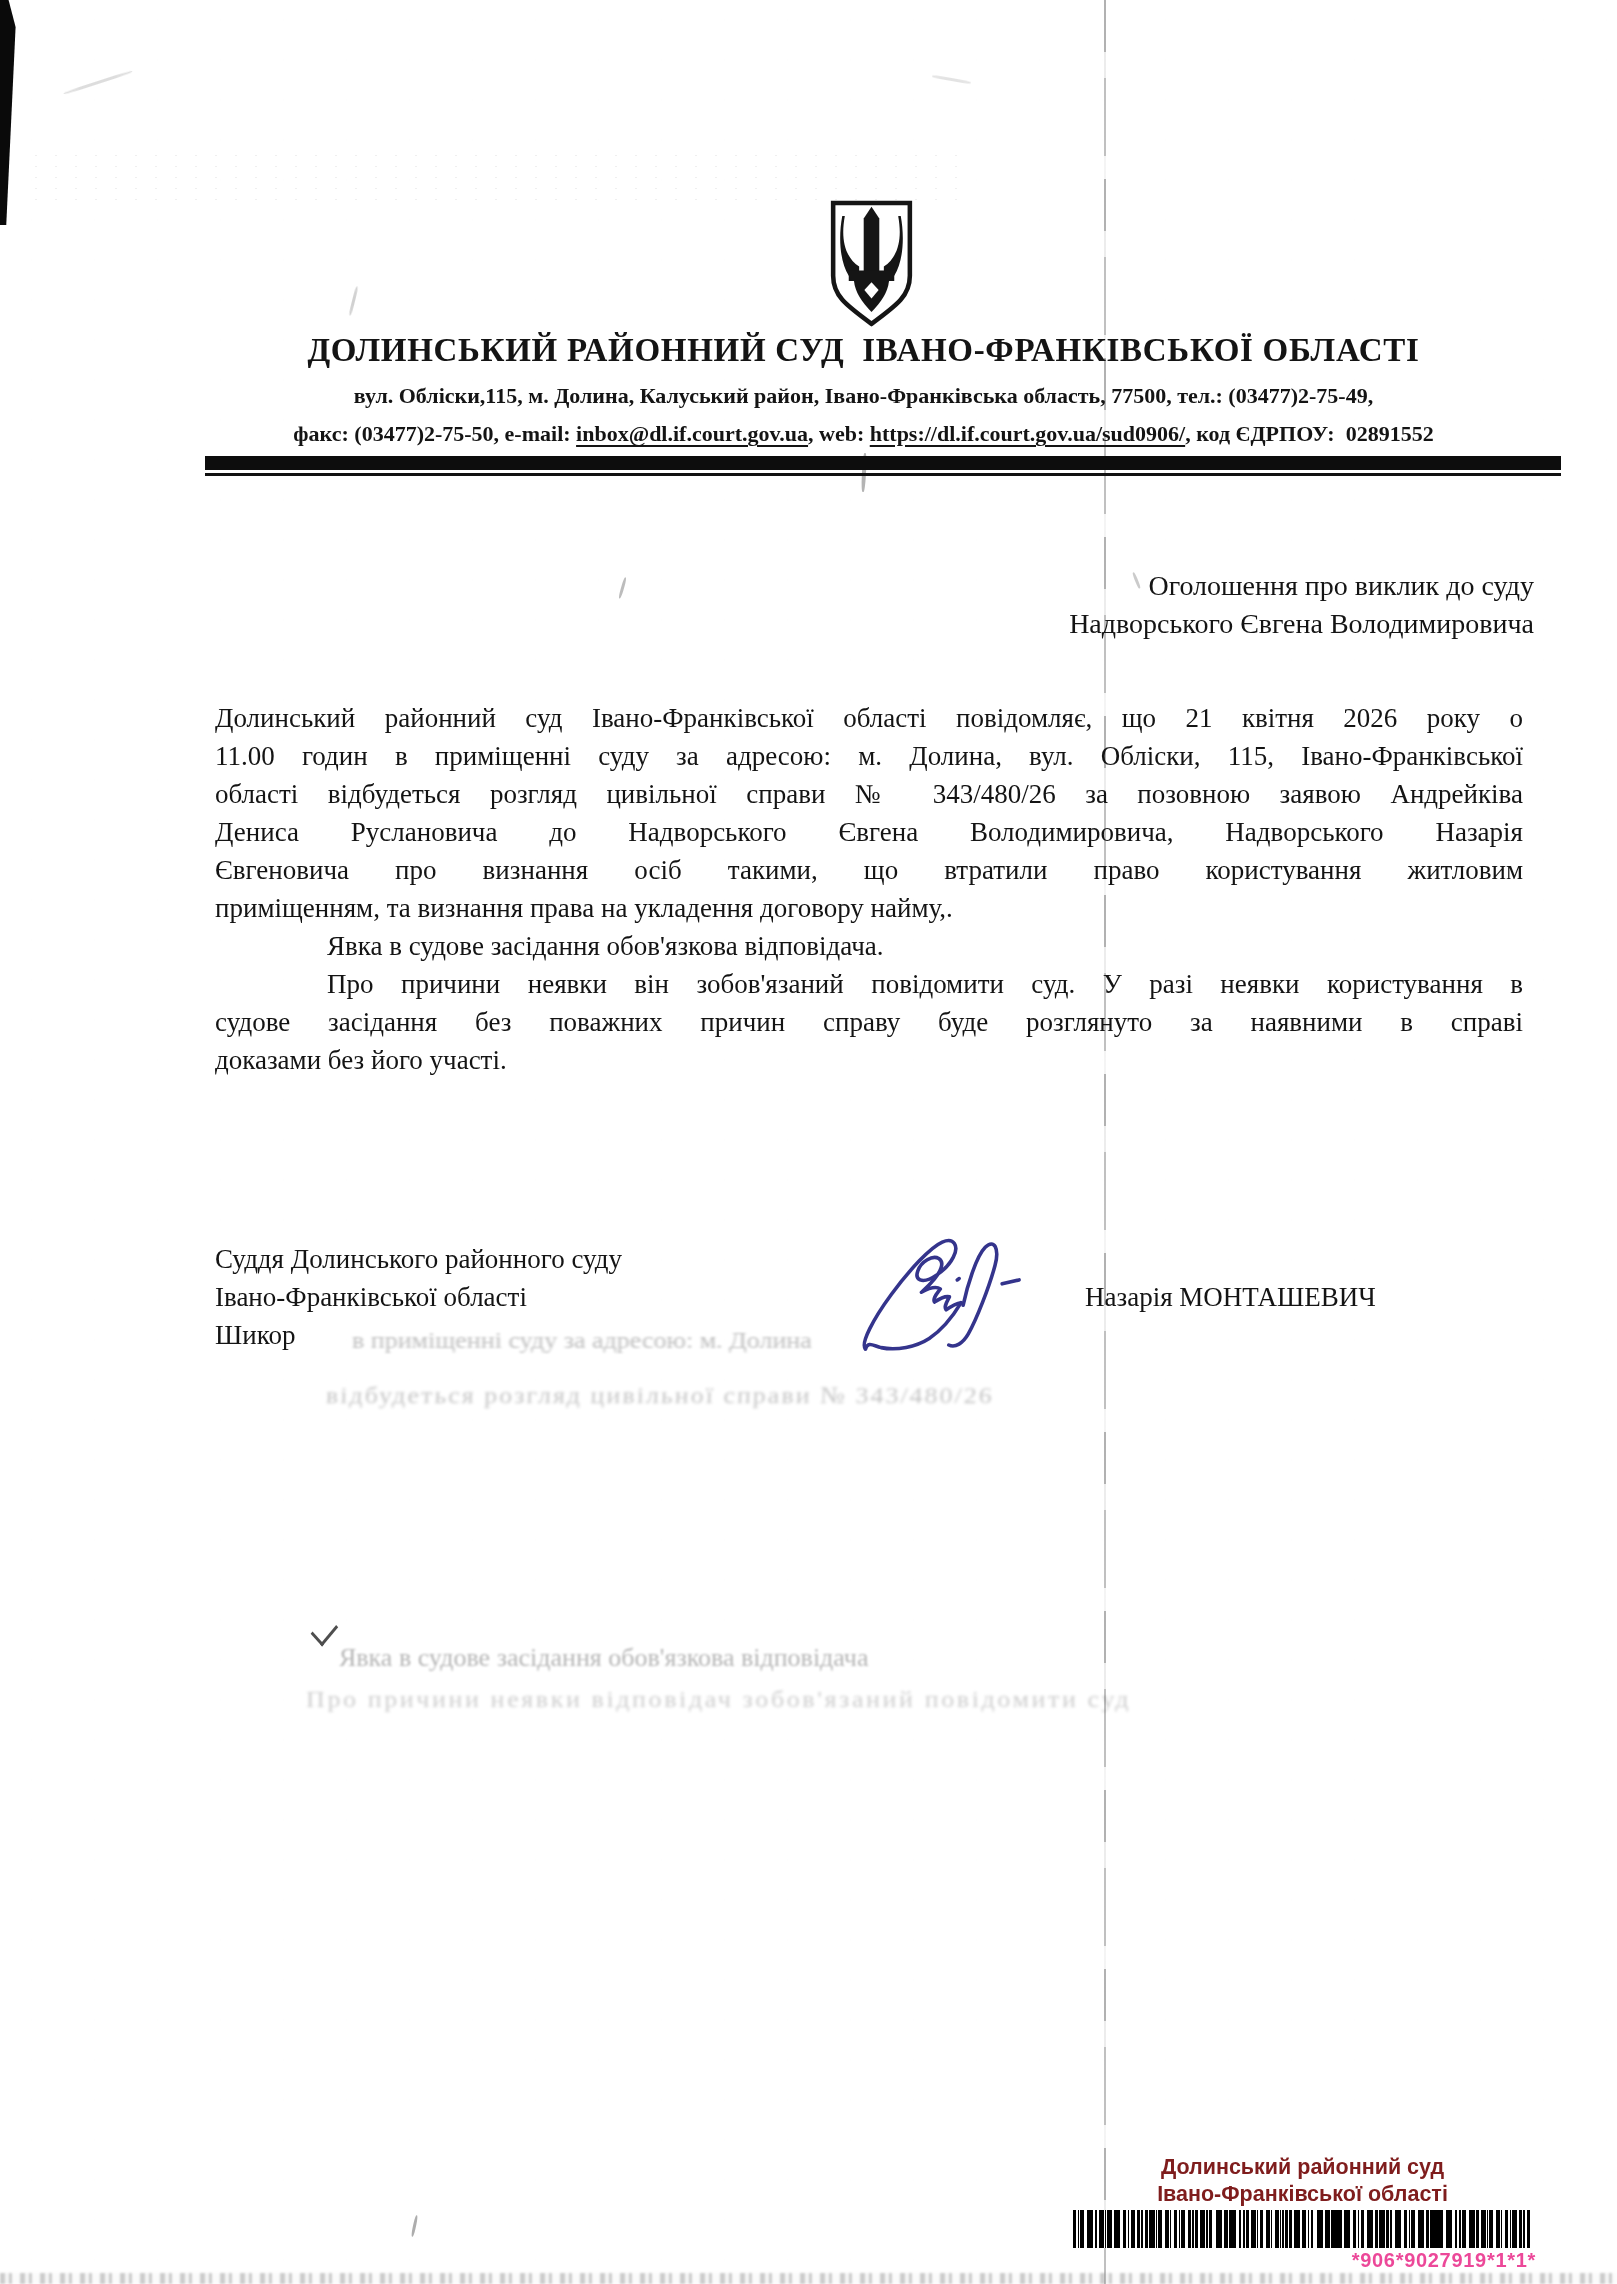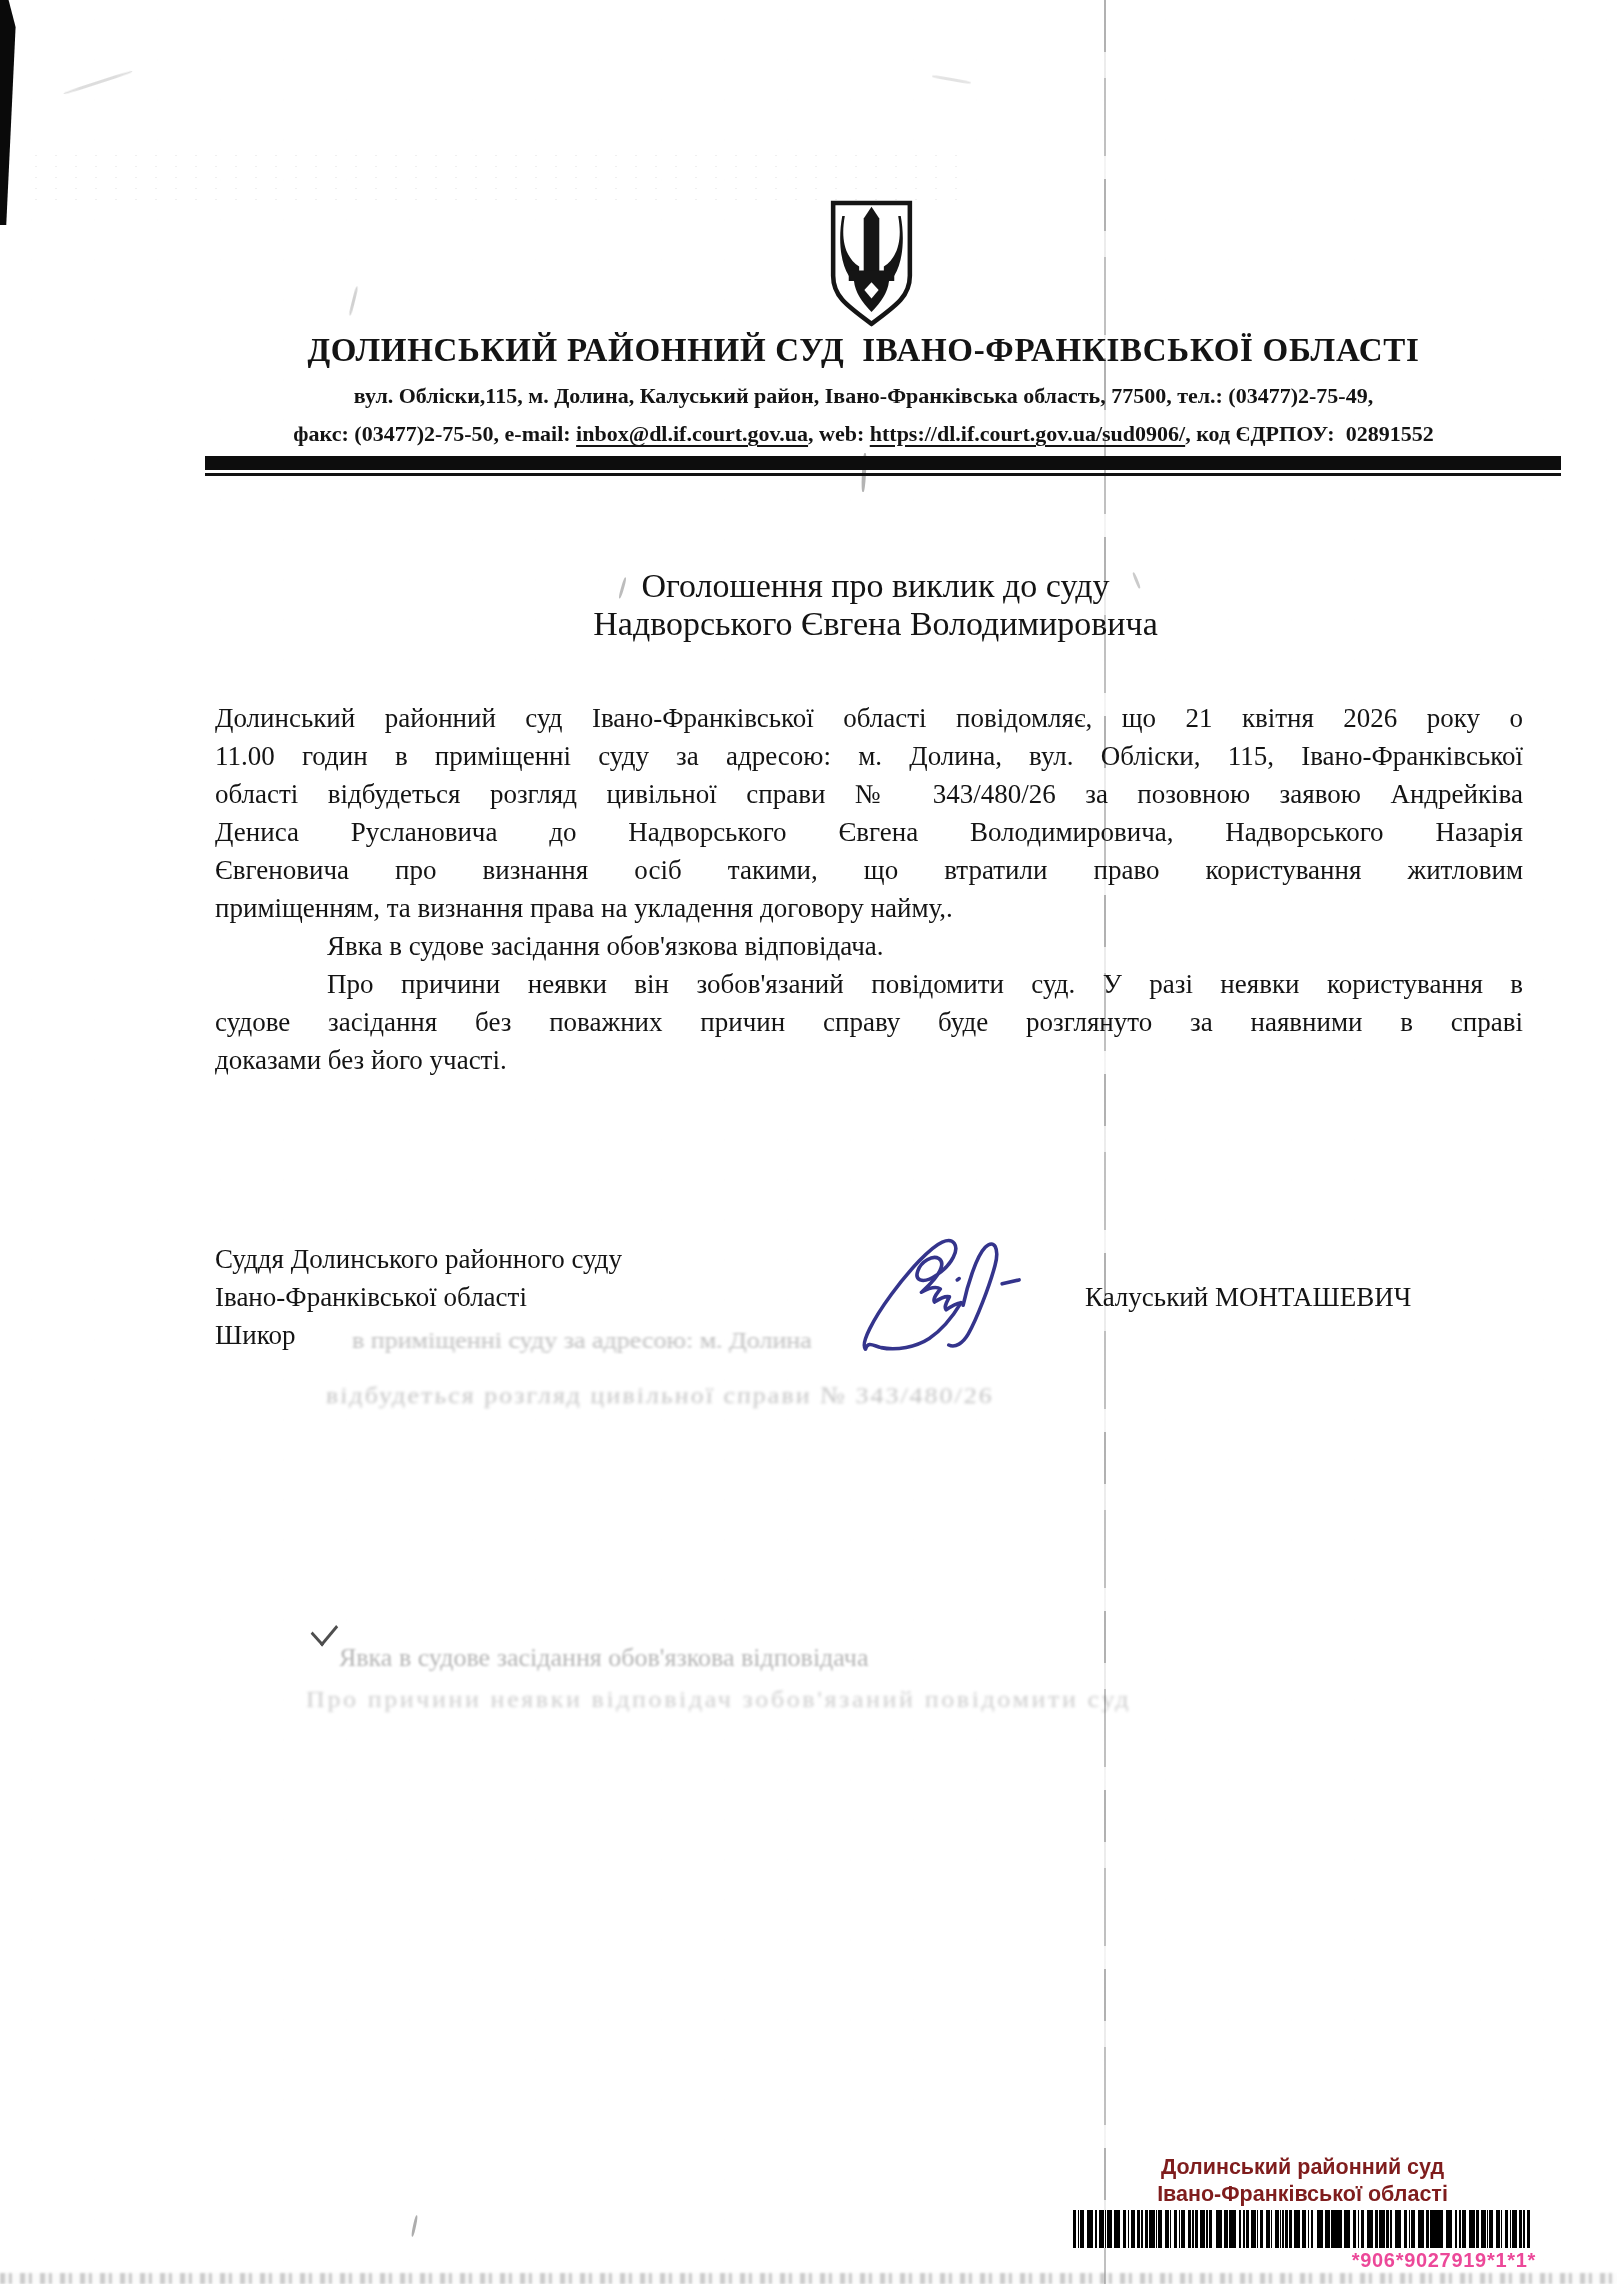--- a/index.html
+++ b/index.html
@@ -40,22 +40,22 @@
   .court-name{position:absolute;left:205px;top:332px;width:1317px;text-align:center;
     font-size:33px;font-weight:bold;letter-spacing:0.7px;white-space:nowrap;}
   .addr1{position:absolute;left:205px;top:383px;width:1317px;text-align:center;
     font-size:22px;font-weight:bold;white-space:nowrap;}
   .addr2{position:absolute;left:205px;top:421px;width:1317px;text-align:center;
     font-size:22px;font-weight:bold;white-space:nowrap;}
   .addr2 .u{text-decoration:underline;text-underline-offset:3.9px;text-decoration-thickness:2px;margin-top:16px;}
   .rule-thick{position:absolute;left:205px;top:456px;width:1356px;height:13.7px;background:#0d0d0d;}
   .rule-thin{position:absolute;left:205px;top:473px;width:1356px;height:2.6px;background:#111;}
   
-  .ann-title{position:absolute;left:217px;top:567px;width:1317px;text-align:center;
-    font-size:34px;line-height:38px;}
+  .ann-title{position:absolute;left:217px;top:567px;width:1317px;text-align:right;
+    font-size:28px;line-height:38px;}
   
   .body-text{position:absolute;left:215px;top:699px;width:1308px;font-size:27px;line-height:38px;}
   .jline{text-align:justify;text-align-last:justify;white-space:normal;}
   .jline.last{text-align-last:left;}
   .jline.ind{text-indent:112px;}
   
   .sig-left{position:absolute;left:215px;top:1240px;font-size:27px;line-height:38px;}
   .judge-name{position:absolute;left:1085px;top:1282px;font-size:27px;white-space:nowrap;}
   .signature{position:absolute;left:851px;top:1220px;width:176px;height:140px;}
   
@@ -148,21 +148,21 @@
       <g fill="none" stroke="#34348c" stroke-width="5.5" stroke-linecap="round" stroke-linejoin="round">
         <path d="M22,198 C14,190 34,152 62,114 C90,76 122,42 140,34 C158,26 166,40 157,57 C147,77 118,97 106,92 C96,88 103,69 117,61 C131,53 143,60 138,74 C133,89 118,102 108,111 C119,105 130,101 137,106 C132,113 125,120 128,126 C134,122 143,116 151,118 C147,126 142,133 146,138 C153,133 161,128 169,127"></path>
         <path d="M169,127 C157,147 138,170 120,182 C100,195 70,201 46,196 C34,193 26,186 22,198"></path>
         <path d="M172,131 C178,103 192,56 206,42 C220,28 228,44 221,70 C212,103 193,152 180,175 C172,189 160,197 150,192"></path>
         <path d="M232,98 L258,92"></path>
         <path d="M163,92 l3,-2"></path>
       </g>
     </svg>
   </div>
 
-  <div class="judge-name">Калуський МОНТАШЕВИЧ</div>
+  <div class="judge-name">Назарія МОНТАШЕВИЧ</div>
 
   <div class="ghost g1">в приміщенні суду за адресою: м. Долина</div>
   <div class="ghost g2">відбудеться розгляд цивільної справи № 343/480/26</div>
   <div class="ghost g3">Явка в судове засідання обов'язкова відповідача</div>
   <div class="ghost g4">Про причини неявки відповідач зобов'язаний повідомити суд</div>
   <div class="checkmark"></div>
 
   <div class="stamp">
     <div>Долинський районний суд</div>
     <div>Івано-Франківської області</div>

